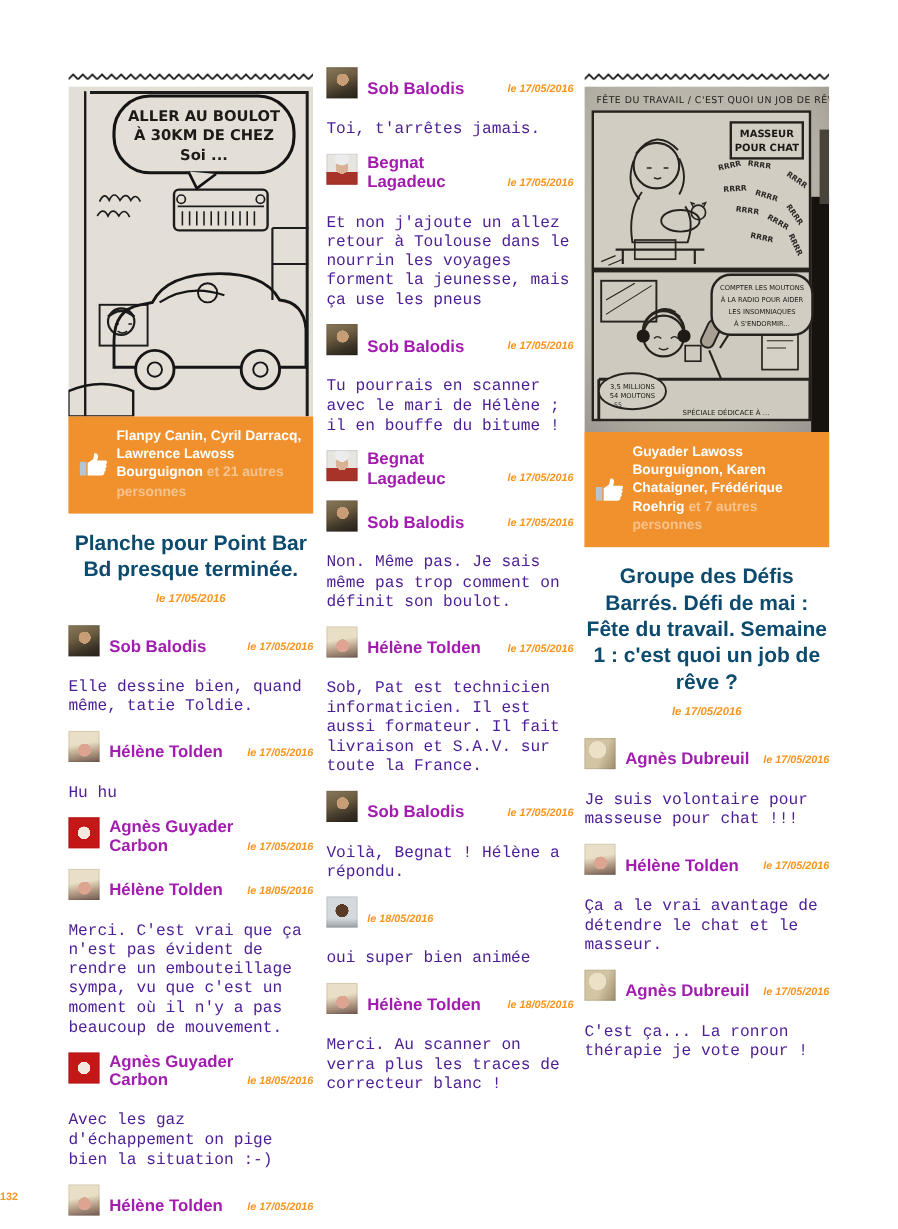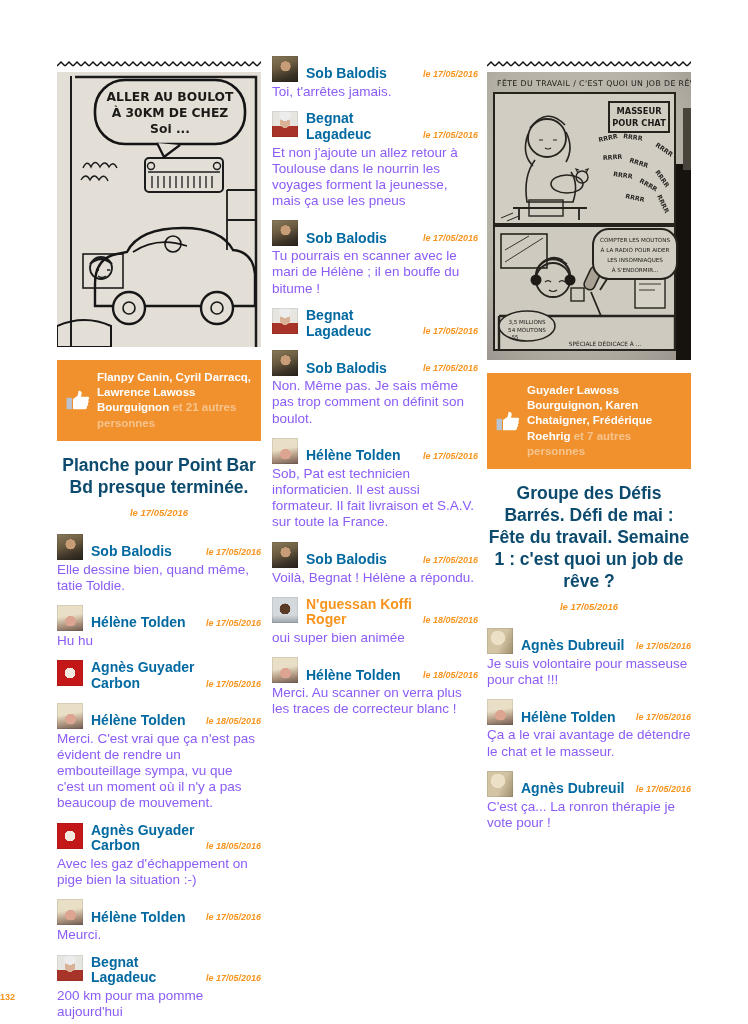--- a/index.html
+++ b/index.html
@@ -14,21 +14,21 @@
   .col{position:absolute;width:204px;}
   .col-left{left:57px;top:60px;}
   .col-mid{left:272px;top:56px;width:206px;}
   .col-right{left:487px;top:60px;}
 
   .zigzag{display:block;}
   .comic{margin-top:4px;line-height:0;}
 
   .banner{
     background:var(--banner,#F0912D);color:#fff;position:relative;
-    padding:10px 8px 10px 40px;min-height:42px;display:flex;align-items:flex-start;margin-top:13px;
+    padding:10px 8px 10px 40px;min-height:42px;display:flex;align-items:flex-start;
   }
   .banner .like{position:absolute;left:9px;top:50%;transform:translateY(-50%);}
   .banner .txt{font-size:11.5px;font-weight:bold;line-height:1.32;}
   .banner .muted{color:rgba(255,255,255,0.45);}
 
   .post-title{
     font-size:17.5px;font-weight:bold;color:#0c4a6e;text-align:center;
     line-height:1.26;margin:13px 0 0 0;
   }
   .post-date{
@@ -40,27 +40,27 @@
   .col-mid .comments{margin-top:0;}
   .comment{position:relative;margin-bottom:11px;}
   .av{
     position:absolute;left:0;top:0;width:26px;height:26px;
     background:#ccc;box-shadow:0 0 0 1px rgba(0,0,0,0.08) inset;
   }
   .c-head{
     display:flex;justify-content:space-between;align-items:flex-end;gap:4px;
     padding-left:34px;min-height:26px;
   }
-  .c-name{font-weight:bold;font-size:14px;line-height:1.12;color:#0369a1;}
+  .c-name{font-weight:bold;font-size:14px;line-height:1.12;color:#a21caf;}
   .c-name.hl{color:var(--accent,#F7941E);}
   .c-date{
     font-size:9px;font-weight:bold;font-style:italic;white-space:nowrap;
     color:var(--accent,#F7941E);padding-bottom:3px;flex:none;
   }
-  .c-text{font-size:13.5px;line-height:1.2;color:#8b5cf6;margin-top:2px;}
+  .c-text{font-size:13.5px;line-height:1.2;color:#4c1d95;margin-top:19px;font-family:Liberation Mono, monospace;}
 
   
   .av-sob{background:
     radial-gradient(circle at 52% 40%,#c79d77 0 24%,rgba(0,0,0,0) 25%),
     linear-gradient(160deg,#8a7a5c 0%,#6b5b40 40%,#3a3226 75%,#262119 100%);}
   .av-begnat{background:
     radial-gradient(circle at 50% 16%,#ececec 0 22%,rgba(0,0,0,0) 23%),
     radial-gradient(circle at 50% 44%,#d9b197 0 27%,rgba(0,0,0,0) 28%),
     linear-gradient(#e7e5e0 58%,#a83329 58%);}
   .av-helene{background:
@@ -274,21 +274,20 @@
     <div class="c-head">
       <span class="c-name">Sob Balodis</span>
       <span class="c-date">le 17/05/2016</span>
     </div>
     <div class="c-text">Voilà, Begnat ! Hélène a répondu.</div>
   </div>
 
   <div class="comment">
     <span class="av av-nguessan"></span>
     <div class="c-head">
-      <span class="c-name hl">N'guessan Koffi Roger</span>
       <span class="c-date">le 18/05/2016</span>
     </div>
     <div class="c-text">oui super bien animée</div>
   </div>
 
   <div class="comment">
     <span class="av av-helene"></span>
     <div class="c-head">
       <span class="c-name">Hélène Tolden</span>
       <span class="c-date">le 18/05/2016</span>

